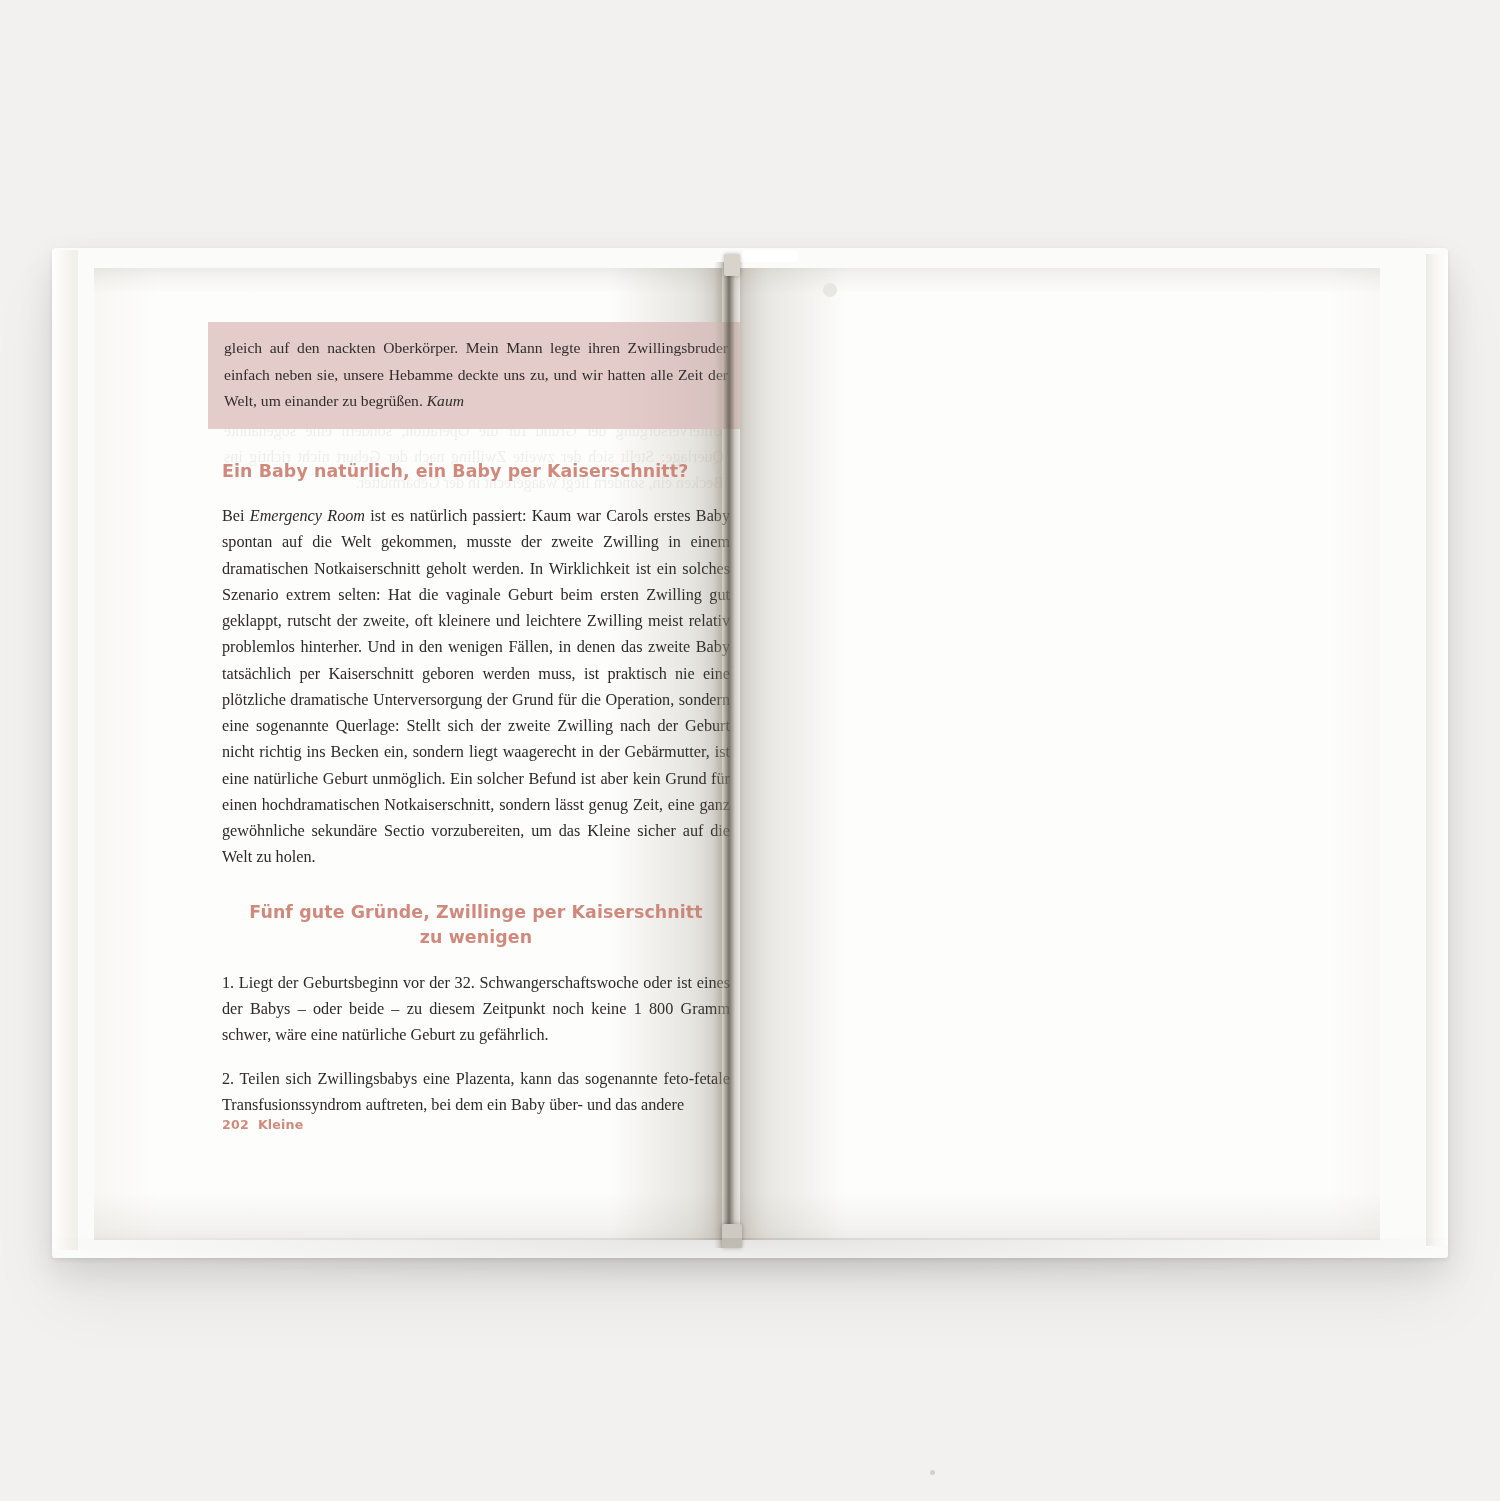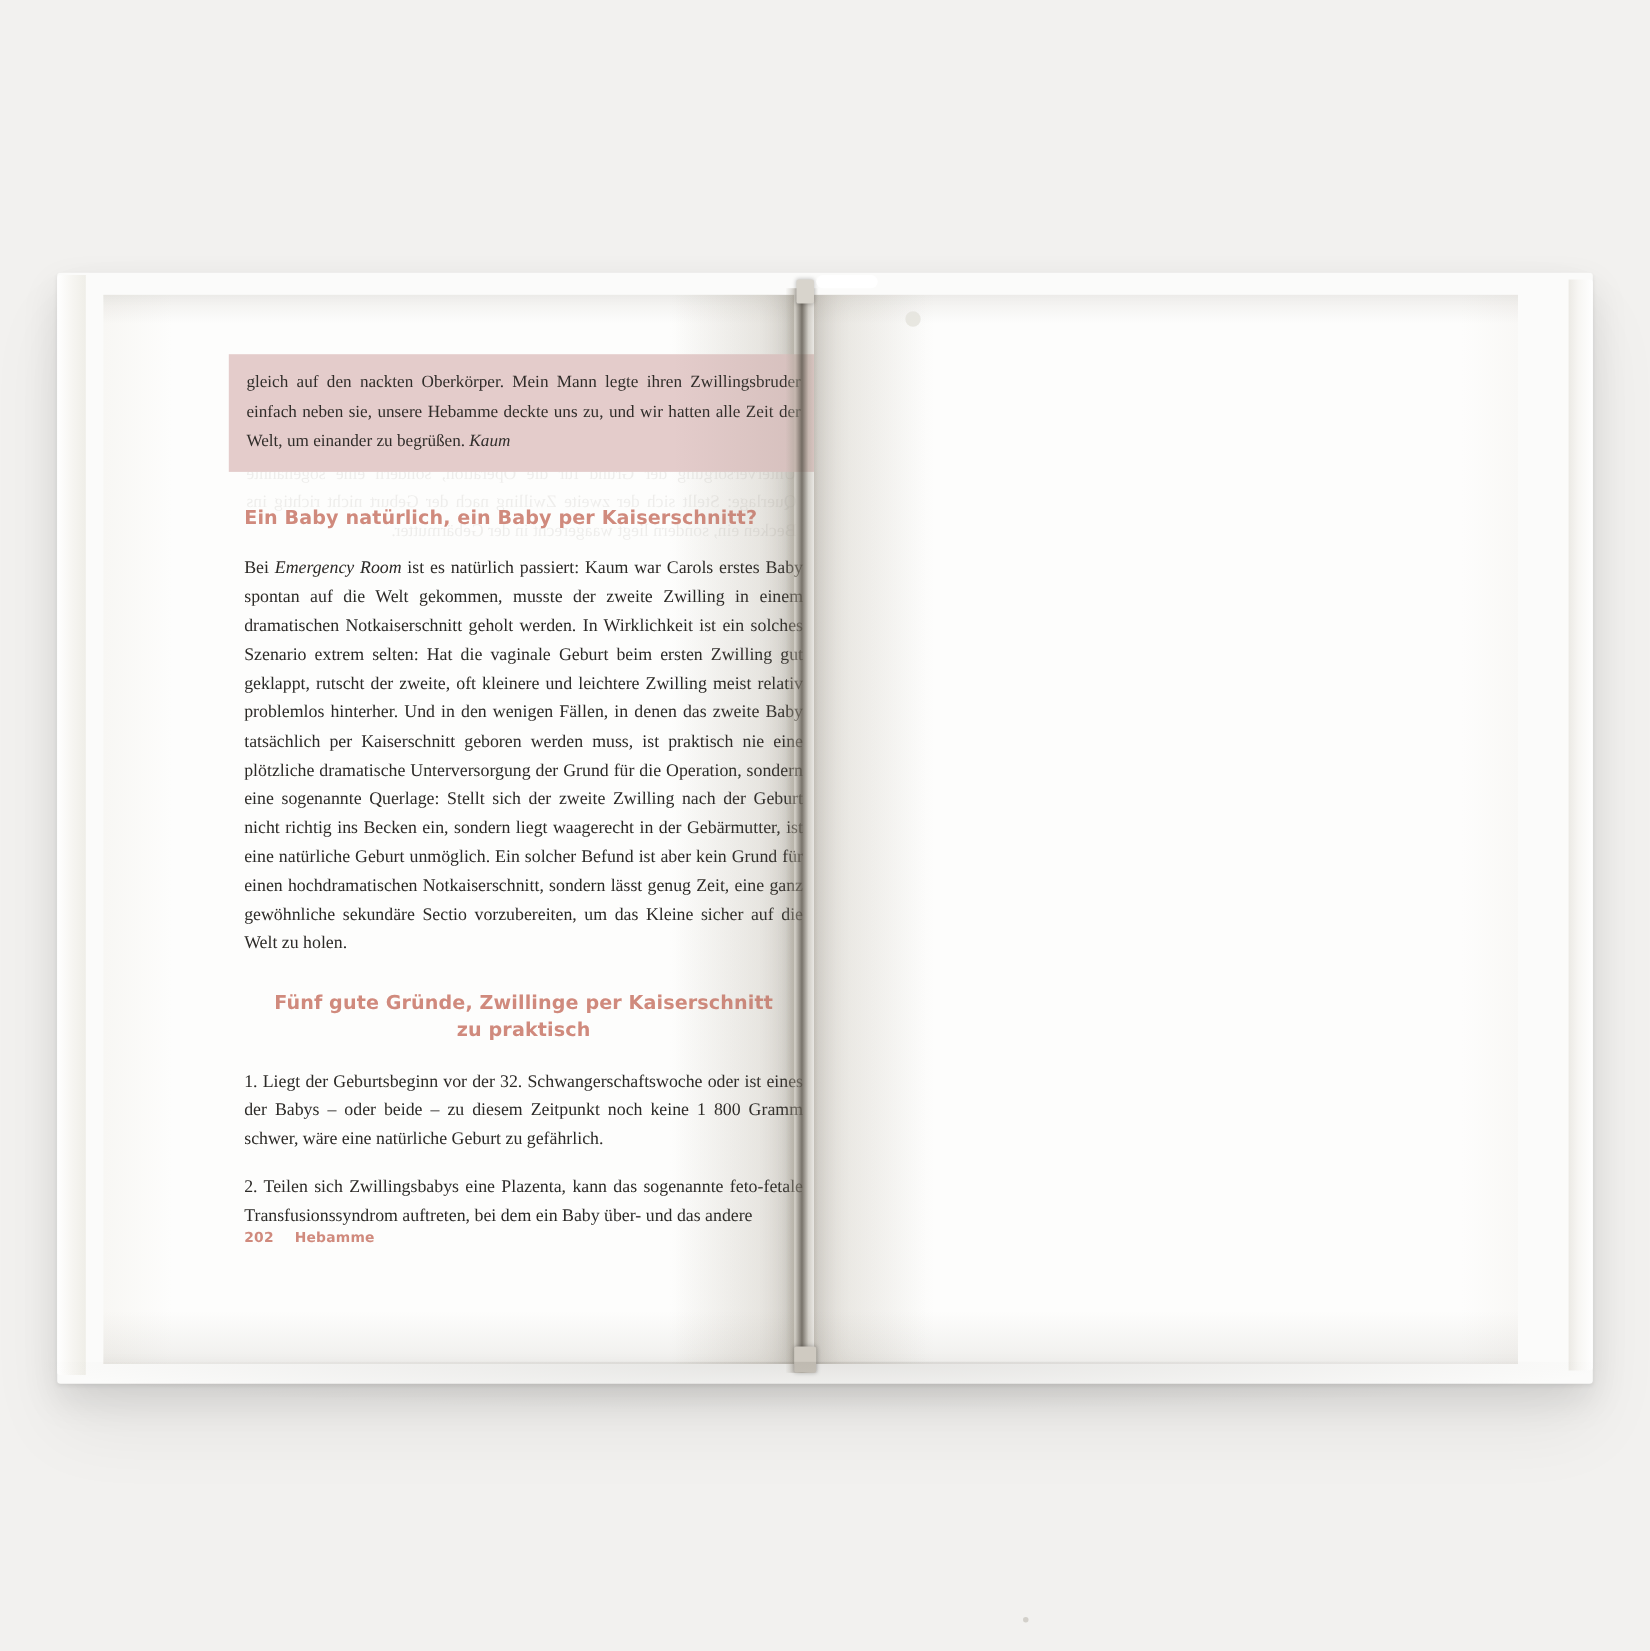--- a/index.html
+++ b/index.html
@@ -164,21 +164,21 @@
   .folio {
     position: absolute;
     bottom: 108px;
     font-family: "DejaVu Sans", sans-serif;
     font-size: 12.6px;
     font-weight: 700;
     color: #d08a7d;
     letter-spacing: .2px;
   }
   .folio-left  { left: 128px; }
-  .folio .num { margin-right: 19px; }
+  .folio .num { margin-right: 9px; }
 
   
   .showthrough {
     position: absolute;
     opacity: 0.085;
     color: #5a5348;
     font-size: 16px;
     line-height: 1.62;
     text-align: justify;
     pointer-events: none;
@@ -243,29 +243,29 @@
       </div>
 
       <h2 class="section">Ein Baby natürlich, ein Baby per Kaiserschnitt?</h2>
 
       <p class="body">
         <span>Bei </span><em>Emergency Room</em><span> ist es natürlich passiert: Kaum war Carols erstes Baby spontan auf die Welt gekommen, musste der zweite Zwilling in einem dramatischen Notkaiserschnitt geholt werden. In Wirklichkeit ist ein solches Szenario extrem selten: Hat die vaginale Geburt beim ersten Zwilling gut geklappt, rutscht der zweite, oft kleinere und leichtere Zwilling meist relativ problemlos hinterher. Und in den wenigen Fällen, in denen das zweite Baby tatsächlich per Kaiserschnitt geboren werden muss, ist praktisch nie eine plötzliche dramatische Unterversorgung der Grund für die Operation, sondern eine sogenannte Querlage: Stellt sich der zweite Zwilling nach der Geburt nicht richtig ins Becken ein, sondern liegt waagerecht in der Gebärmutter, ist eine natürliche Geburt unmöglich. Ein solcher Befund ist aber kein Grund für einen hochdramatischen Notkaiserschnitt, sondern lässt genug Zeit, eine ganz gewöhnliche sekundäre Sectio vorzubereiten, um das Kleine sicher auf die Welt zu holen.</span>
       </p>
 
       <h2 class="section centered">
         <span>Fünf gute Gründe, Zwillinge per Kaiserschnitt</span><br>
-        <span>zu praktisch</span>
+        <span>zu wenigen</span>
       </h2>
 
       <p class="body">1. Liegt der Geburtsbeginn vor der 32. Schwangerschaftswoche oder ist eines der Babys – oder beide – zu diesem Zeitpunkt noch keine 1 800 Gramm schwer, wäre eine natürliche Geburt zu gefährlich.</p>
       <p class="body">2. Teilen sich Zwillingsbabys eine Plazenta, kann das sogenannte feto-fetale Transfusionssyndrom auftreten, bei dem ein Baby über- und das andere</p>
     </div>
 
     <div class="folio folio-left">
-      <span class="num">202</span><span>Hebamme</span>
+      <span class="num">202</span><span>Kleine</span>
     </div>
   </div>
 
   <div class="page page-right">
     
 
     
 
     
   </div>

